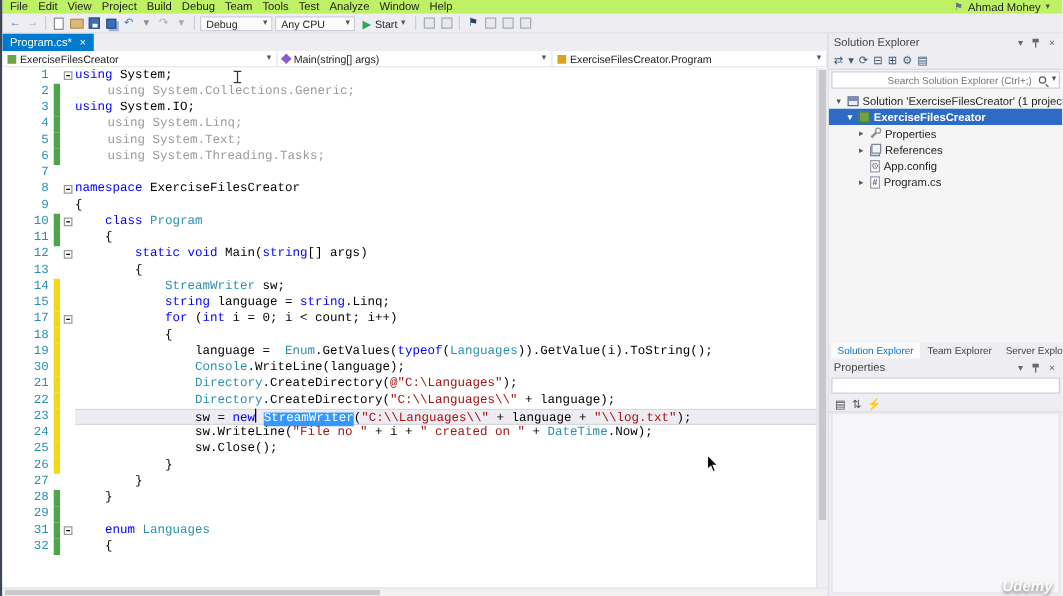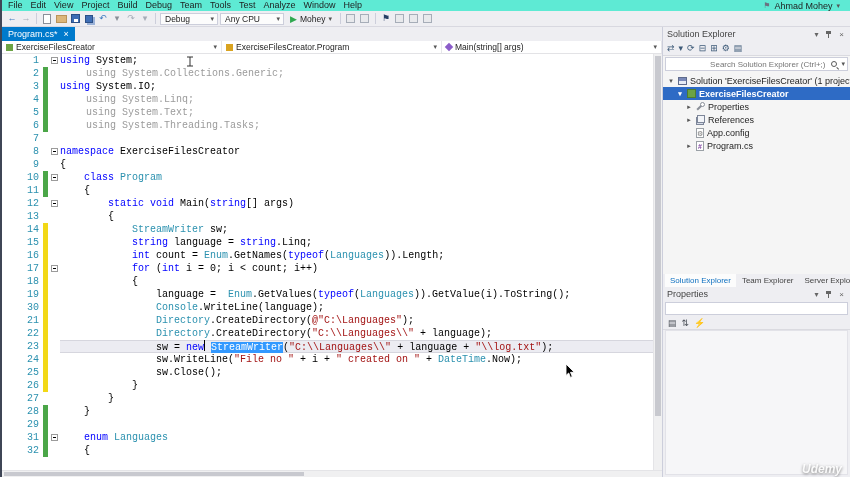--- a/index.html
+++ b/index.html
@@ -1,20 +1,20 @@
 <!DOCTYPE html>
 <html><head>
 <meta charset="utf-8">
 <style>
   *{margin:0;padding:0;box-sizing:border-box;}
   html,body{width:850px;height:477px;overflow:hidden;}
   body{font-family:"Liberation Sans",sans-serif;font-size:9px;color:#1E1E1E;background:#EEEEF2;position:relative;}
   .vs-root{width:850px;height:477px;border-left:2px solid #3F4656;display:flex;flex-direction:column;}
   
-  .menubar{height:11px;display:flex;align-items:center;padding:0 2px;background:#5eead4;}
+  .menubar{height:11px;display:flex;align-items:center;padding:0 2px;background:#bef264;}
   .menu-items{display:flex;}
   .menu-item{padding:0 4px;line-height:11px;white-space:nowrap;}
   .menubar-right{margin-left:auto;display:flex;align-items:center;gap:4px;padding-right:8px;}
   .flagico{color:#6A7180;font-size:8px;line-height:10px;}
   .arr{font-size:7px;color:#555;line-height:8px;}
   
   .toolbar{height:16px;display:flex;align-items:center;gap:2px;padding:0 4px;background:#EEEEF2;border-bottom:1px solid #D8D8E0;}
   .tb-group{display:flex;align-items:center;gap:2px;}
   .tbtn{min-width:12px;height:13px;display:flex;align-items:center;justify-content:center;font-size:9px;line-height:13px;}
   .tsep{width:1px;height:11px;background:#CCCEDB;margin:0 2px;}
@@ -164,21 +164,21 @@
     <div class="combo debug">
       <span class="clabel">Debug</span>
       <span class="arr">▾</span>
     </div>
     <div class="combo platform">
       <span class="clabel">Any CPU</span>
       <span class="arr">▾</span>
     </div>
     <div class="start">
       <span class="play">▶</span>
-      <span class="lbl">Mohey</span>
+      <span class="lbl">Start</span>
       <span class="arr">▾</span>
     </div>
     <div id="tb-right" class="tb-group">
         <div class="tsep"></div>
         <div class="tbtn">
           <span class="shape-box"></span>
         </div>
         <div class="tbtn">
           <span class="shape-box"></span>
         </div>
@@ -205,27 +205,27 @@
           <span class="close">×</span>
         </div>
       </div>
       <div id="navbar" class="navbar">
           <div class="bc">
             <span class="bc-ico bci-project"></span>
             <span>ExerciseFilesCreator</span>
             <span class="arr">▾</span>
           </div>
           <div class="bc">
+            <span class="bc-ico bci-method"></span>
+            <span>Main(string[] args)</span>
+            <span class="arr">▾</span>
+          </div>
+          <div class="bc">
             <span class="bc-ico bci-class"></span>
             <span>ExerciseFilesCreator.Program</span>
-            <span class="arr">▾</span>
-          </div>
-          <div class="bc">
-            <span class="bc-ico bci-method"></span>
-            <span>Main(string[] args)</span>
             <span class="arr">▾</span>
           </div>
         </div>
       <div class="code-area">
         <div id="code-lines">
             <div class="row">
               <div class="bp"></div>
               <div class="ln">1</div>
               <div class="chg"></div>
               <div class="fold">
@@ -329,27 +329,20 @@
               <div class="chg cy"></div>
               <div class="fold"></div>
               <div class="codetext"><span class="tk-p">            </span><span class="tk-t">StreamWriter</span><span class="tk-p"> sw;</span></div>
             </div>
             <div class="row">
               <div class="bp"></div>
               <div class="ln">15</div>
               <div class="chg cy"></div>
               <div class="fold"></div>
               <div class="codetext"><span class="tk-p">            </span><span class="tk-k">string</span><span class="tk-p"> language = </span><span class="tk-k">string</span><span class="tk-p">.Linq;</span></div>
-            </div>
-            <div class="row">
-              <div class="bp"></div>
-              <div class="ln">16</div>
-              <div class="chg cy"></div>
-              <div class="fold"></div>
-              <div class="codetext"><span class="tk-p">            </span><span class="tk-k">int</span><span class="tk-p"> count = </span><span class="tk-t">Enum</span><span class="tk-p">.GetNames(</span><span class="tk-k">typeof</span><span class="tk-p">(</span><span class="tk-t">Languages</span><span class="tk-p">)).Length;</span></div>
             </div>
             <div class="row">
               <div class="bp"></div>
               <div class="ln">17</div>
               <div class="chg cy"></div>
               <div class="fold">
                 <span class="fold-box"></span>
               </div>
               <div class="codetext"><span class="tk-p">            </span><span class="tk-k">for</span><span class="tk-p"> (</span><span class="tk-k">int</span><span class="tk-p"> i = 0; i &lt; count; i++)</span></div>
             </div>

